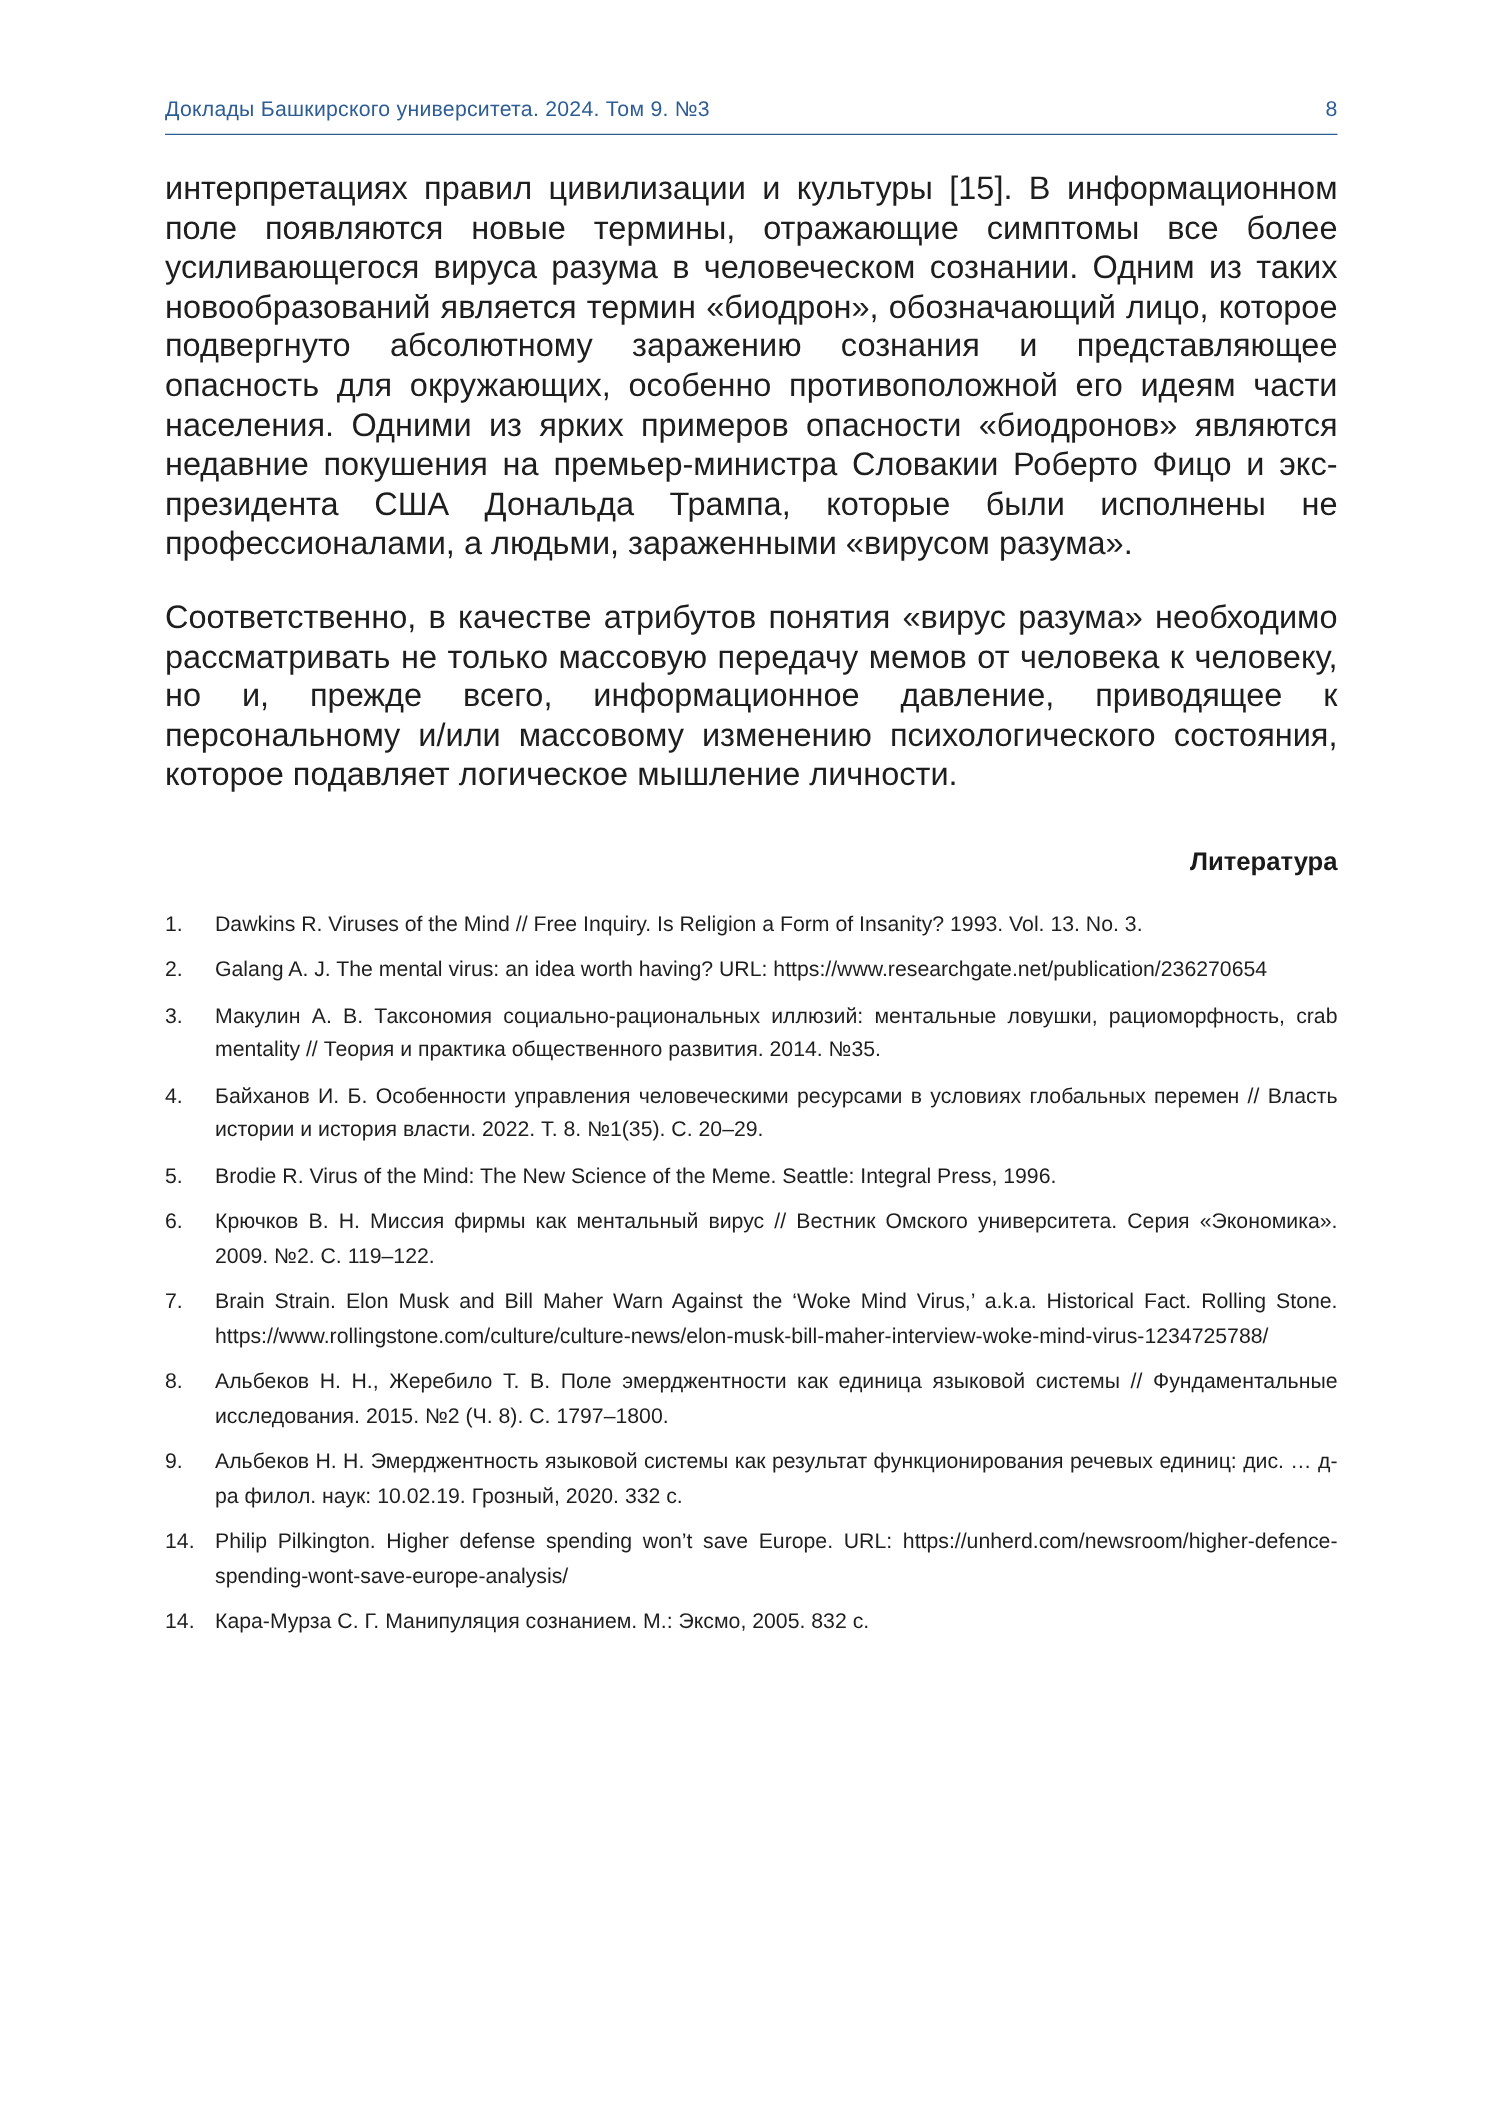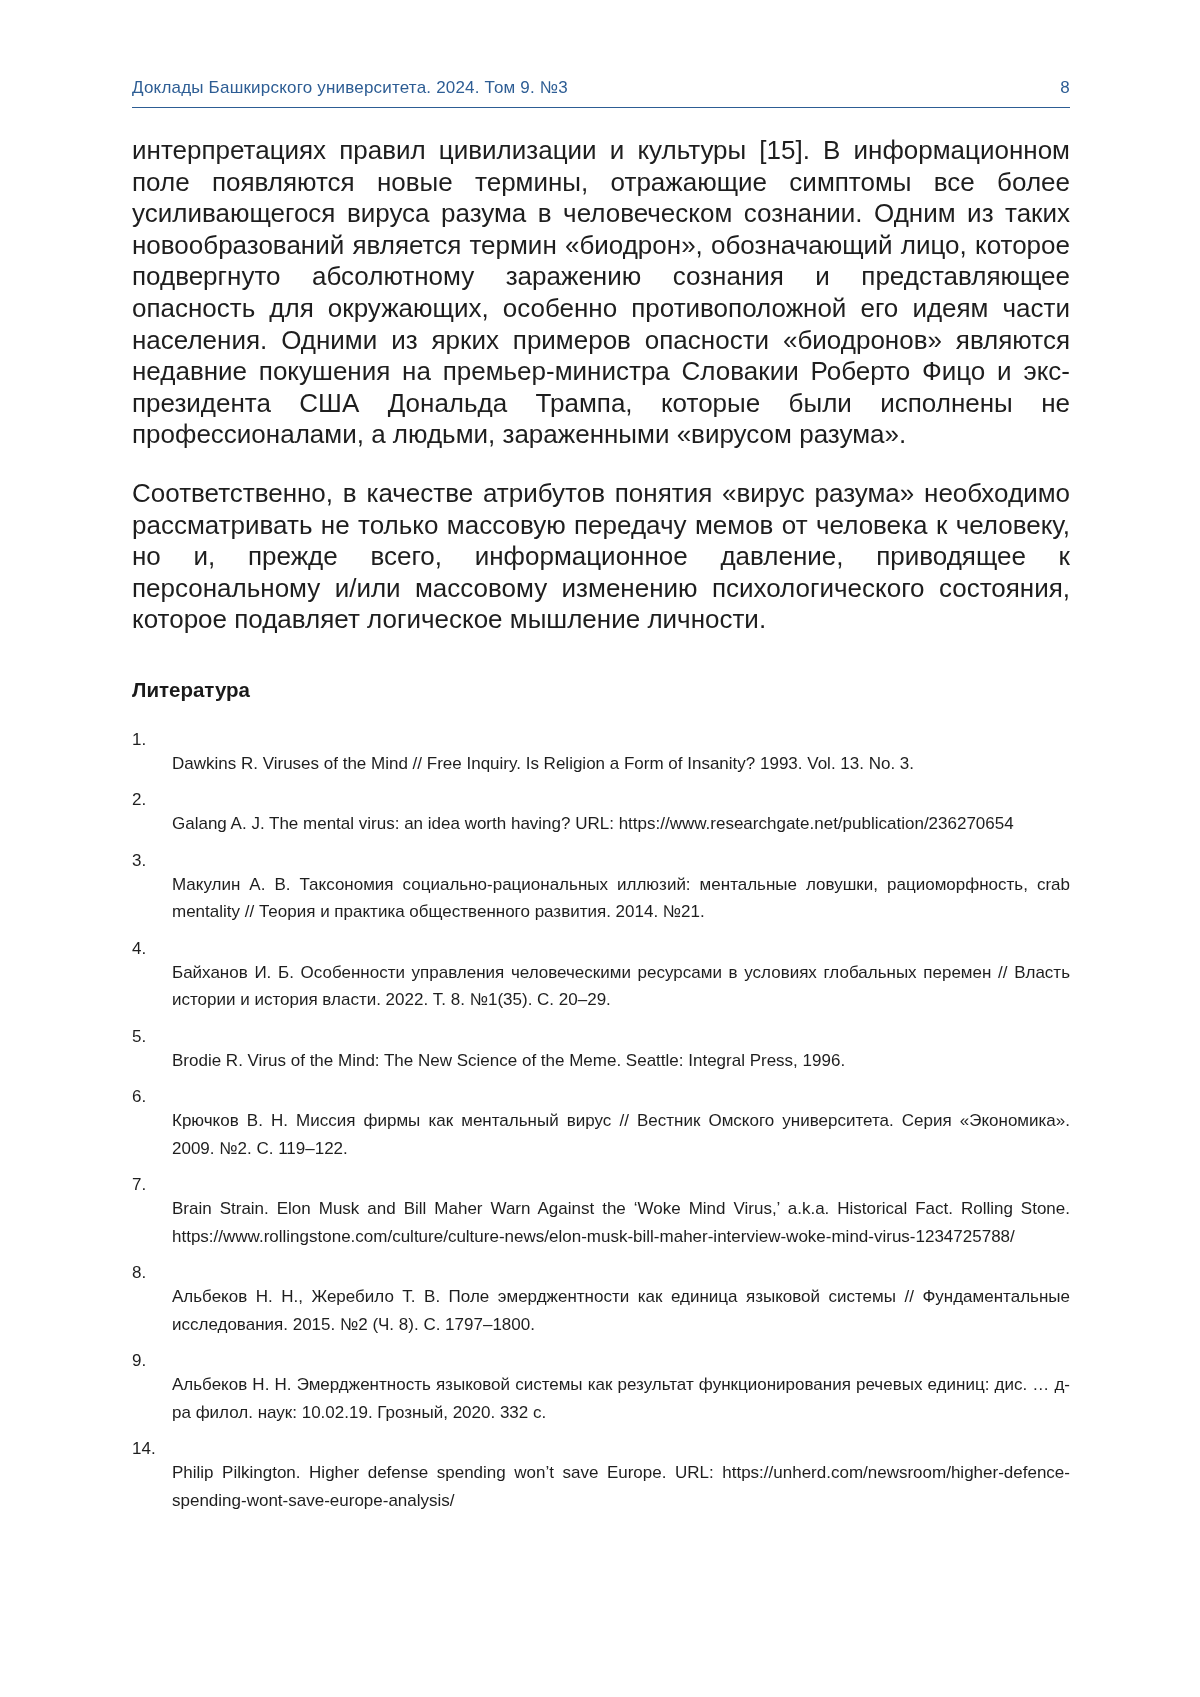--- a/index.html
+++ b/index.html
@@ -35,20 +35,21 @@
     line-height: 31.6px;
     text-align: justify;
     hyphens: auto;
   }
 
   .section-title {
     margin: 42px 0 0 0;
     font-size: 20.5px;
     font-weight: bold;
     color: #1a1a1a;
+    text-align: right;
   }
 
   .references {
     margin-top: 24px;
   }
 
   .ref-item {
     display: flex;
     margin-bottom: 9px;
     font-size: 17px;
@@ -58,21 +59,20 @@
   .ref-num {
     flex: 0 0 40px;
     width: 40px;
   }
 
   .ref-text {
     flex: 1;
     text-align: justify;
     overflow-wrap: anywhere;
     hyphens: auto;
-    margin-top: 24px;
   }
 </style>
 </head>
 <body>
 
 <div class="page">
 
   <div class="header">
     <span>Доклады Башкирского университета. 2024. Том 9. №3</span>
     <span>8</span>
@@ -91,21 +91,21 @@
       <span class="ref-text">Dawkins R. Viruses of the Mind // Free Inquiry. Is Religion a Form of Insanity? 1993. Vol. 13. No. 3.</span>
     </div>
 
     <div class="ref-item">
       <span class="ref-num">2.</span>
       <span class="ref-text">Galang A. J. The mental virus: an idea worth having? URL: https://www.researchgate.net/publication/236270654</span>
     </div>
 
     <div class="ref-item">
       <span class="ref-num">3.</span>
-      <span class="ref-text">Макулин А. В. Таксономия социально-рациональных иллюзий: ментальные ловушки, рациоморфность, crab mentality // Теория и практика общественного развития. 2014. №21.</span>
+      <span class="ref-text">Макулин А. В. Таксономия социально-рациональных иллюзий: ментальные ловушки, рациоморфность, crab mentality // Теория и практика общественного развития. 2014. №35.</span>
     </div>
 
     <div class="ref-item">
       <span class="ref-num">4.</span>
       <span class="ref-text">Байханов И. Б. Особенности управления человеческими ресурсами в условиях глобальных перемен // Власть истории и история власти. 2022. Т. 8. №1(35). С. 20–29.</span>
     </div>
 
     <div class="ref-item">
       <span class="ref-num">5.</span>
       <span class="ref-text">Brodie R. Virus of the Mind: The New Science of the Meme. Seattle: Integral Press, 1996.</span>

